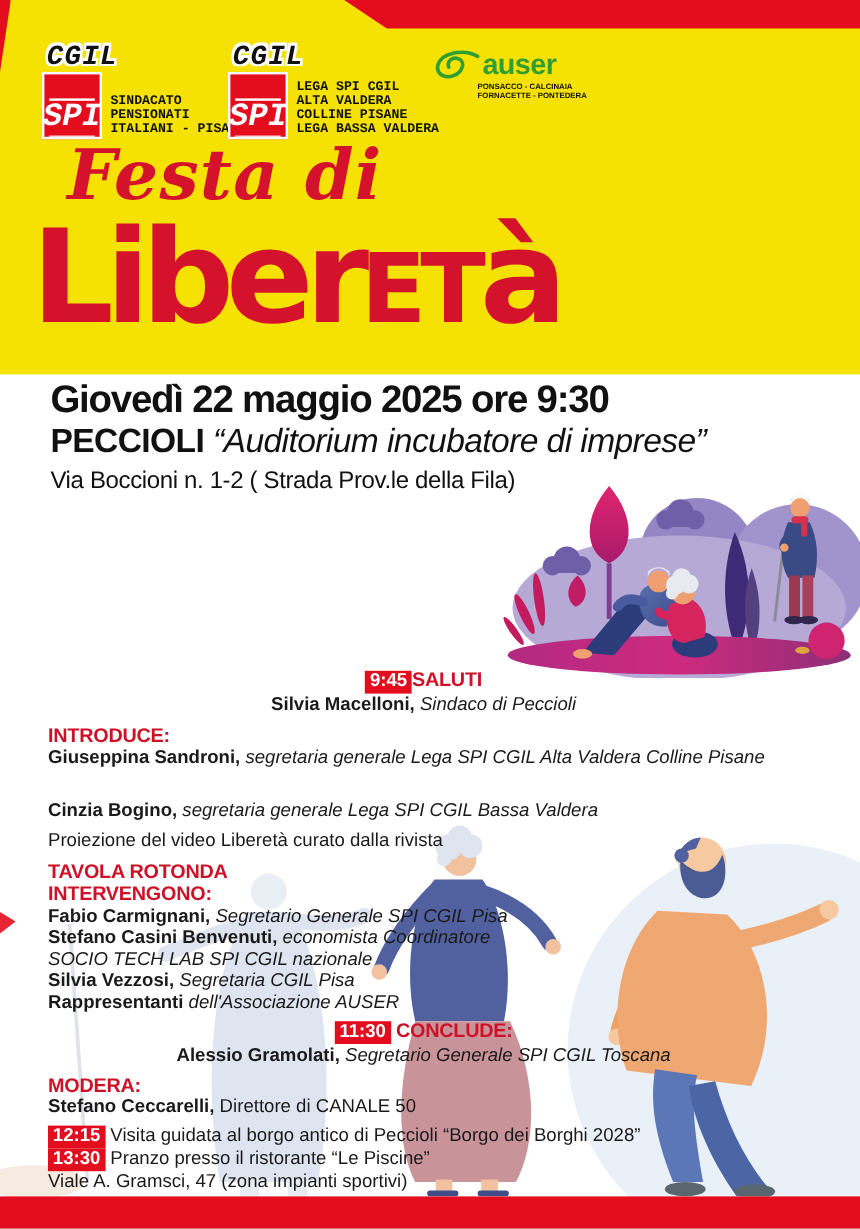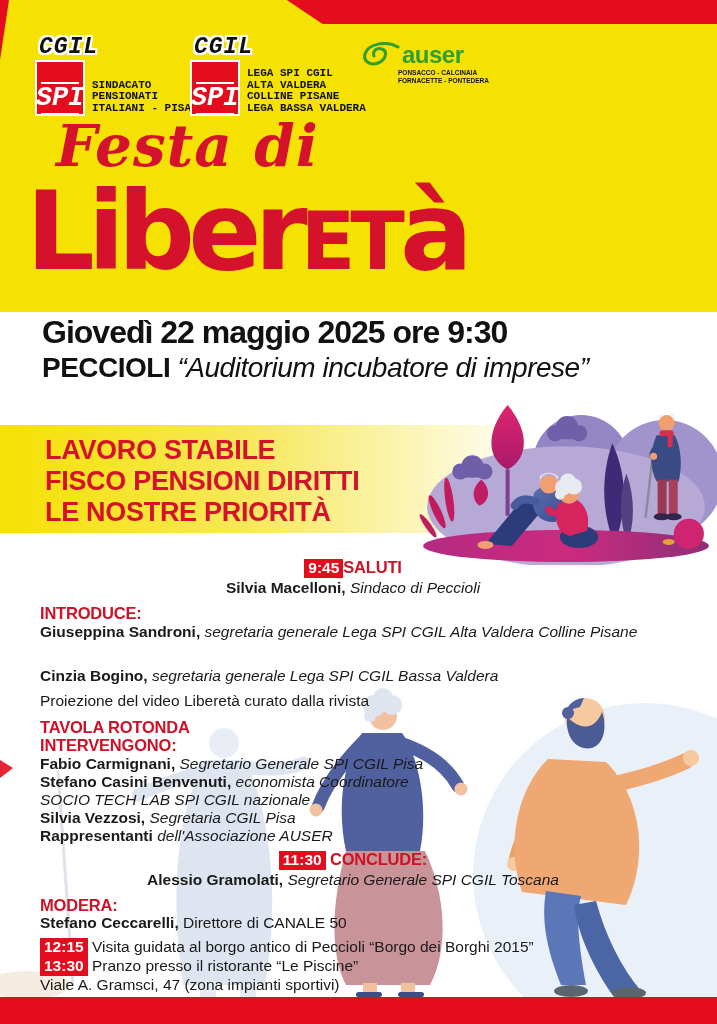--- a/index.html
+++ b/index.html
@@ -131,26 +131,22 @@
   </div>
 
   <div class="title-script">Festa di</div>
   <div class="title-main"><span class="tm-big">Liber</span><span class="tm-small">ET</span><span class="tm-big">à</span></div>
 
   <div class="info-datetime">Giovedì 22 maggio 2025 ore 9:30</div>
   <div class="info-venue">
     <span class="city">PECCIOLI</span>
     <span class="venue">“Auditorium incubatore di imprese”</span>
   </div>
-
-  <div class="slogan">
-    <div>LAVORO STABILE</div>
-    <div>FISCO PENSIONI DIRITTI</div>
-    <div>LE NOSTRE PRIORITÀ</div>
-  </div>
+  <div class="info-address">Via Boccioni n. 1-2 ( Strada Prov.le della Fila)</div>
+
 
   <svg class="park-svg" viewBox="0 0 300 170">
     <defs>
       <linearGradient id="treeG" x1="0" y1="0" x2="0" y2="1">
         <stop offset="0" stop-color="#E0246F"></stop>
           <stop offset="1" stop-color="#A81A6B"></stop>
       </linearGradient>
       <linearGradient id="groundG" x1="0" y1="0" x2="1" y2="0">
         <stop offset="0" stop-color="#B32A82"></stop>
           <stop offset="0.5" stop-color="#CD2A7F"></stop>
@@ -323,21 +319,21 @@
   <div class="pline pcenter l-alessio">
     <span class="pname">Alessio Gramolati,</span> <span class="prole">Segretario Generale SPI CGIL Toscana</span>
   </div>
 
   <div class="pline phead l-modera">MODERA:</div>
   <div class="pline l-stefanoc">
     <span class="pname">Stefano Ceccarelli,</span> <span>Direttore di CANALE 50</span>
   </div>
 
   <div class="pline l-extra1">
-    <span class="badge">12:15</span> <span>Visita guidata al borgo antico di Peccioli “Borgo dei Borghi 2015”</span>
+    <span class="badge">12:15</span> <span>Visita guidata al borgo antico di Peccioli “Borgo dei Borghi 2028”</span>
   </div>
   <div class="pline l-extra2">
     <span class="badge">13:30</span> <span>Pranzo presso il ristorante “Le Piscine”</span>
   </div>
   <div class="pline l-addr2">Viale A. Gramsci, 47 (zona impianti sportivi)</div>
 
   <div class="bottom-red-bar"></div>
 </div>
 
 </body></html>

